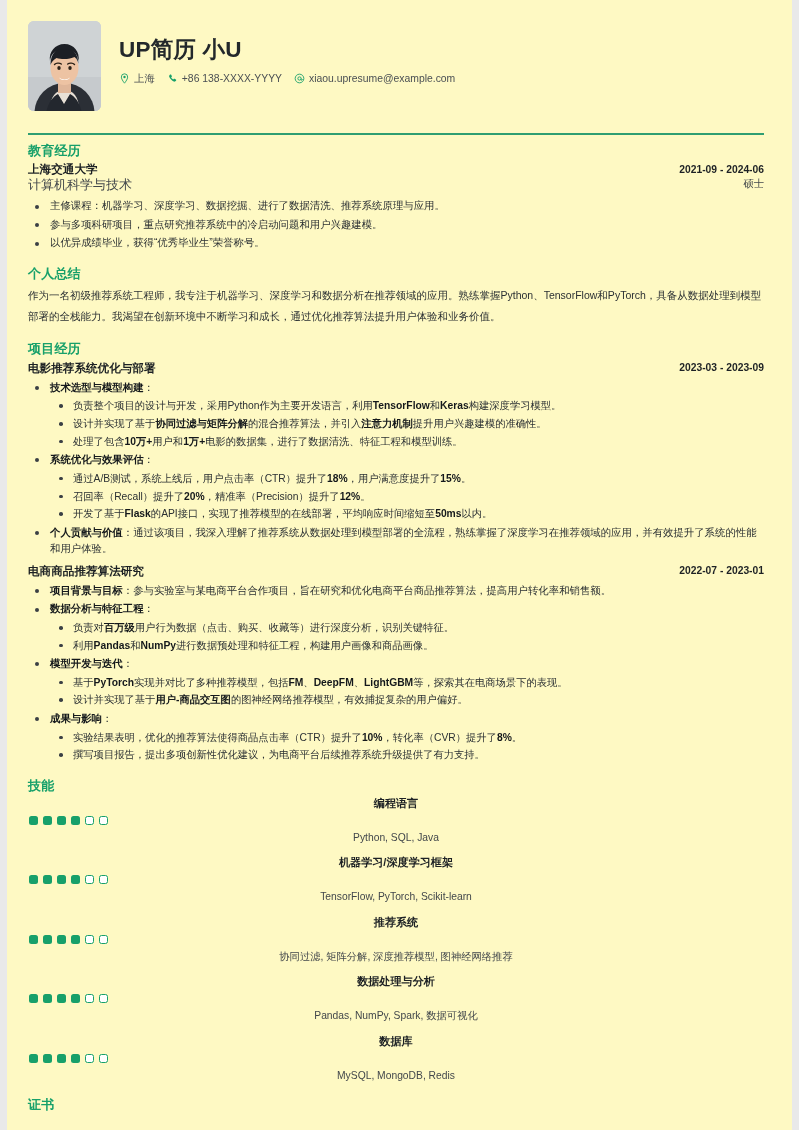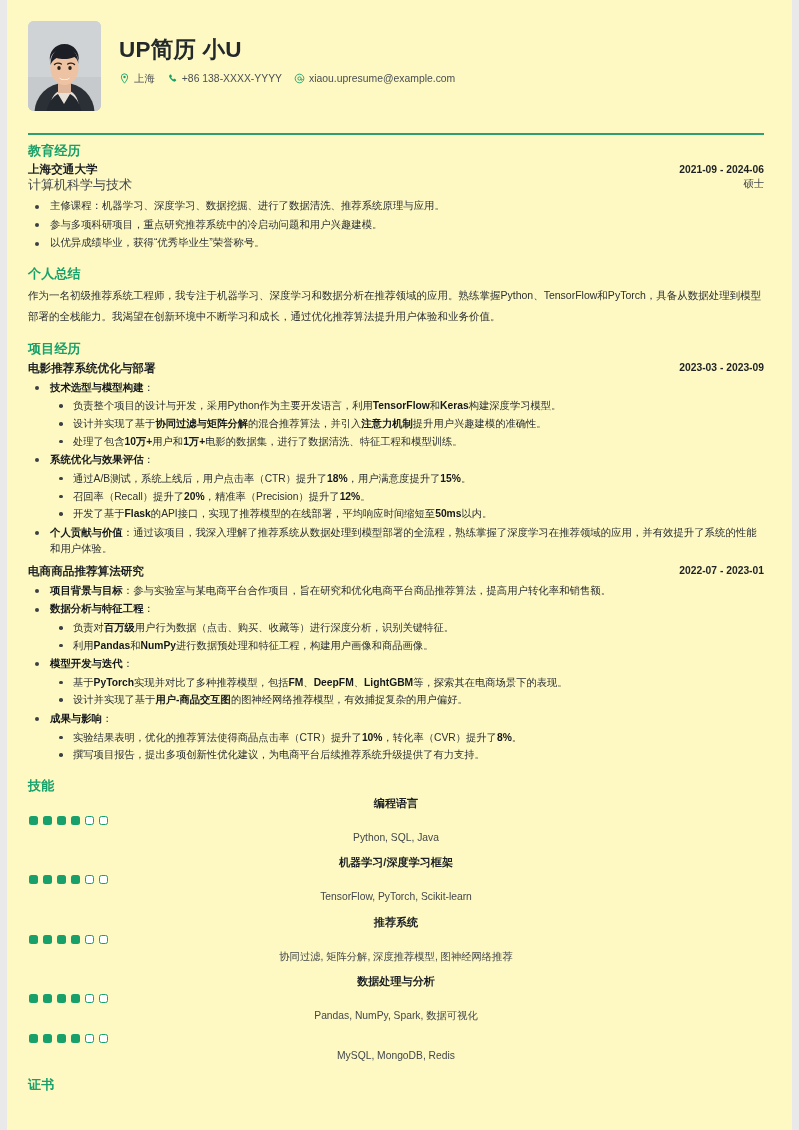--- a/index.html
+++ b/index.html
@@ -274,20 +274,21 @@
               <span class="dot on"></span>
               <span class="dot on"></span>
               <span class="dot on"></span>
               <span class="dot on"></span>
               <span class="dot off"></span>
               <span class="dot off"></span>
             </div>
             <div class="skill-items">Pandas, NumPy, Spark, 数据可视化</div>
           </div>
           <div class="skill">
+            <div class="skill-name">数据库</div>
             <div class="dots">
               <span class="dot on"></span>
               <span class="dot on"></span>
               <span class="dot on"></span>
               <span class="dot on"></span>
               <span class="dot off"></span>
               <span class="dot off"></span>
             </div>
             <div class="skill-items">MySQL, MongoDB, Redis</div>
           </div>

